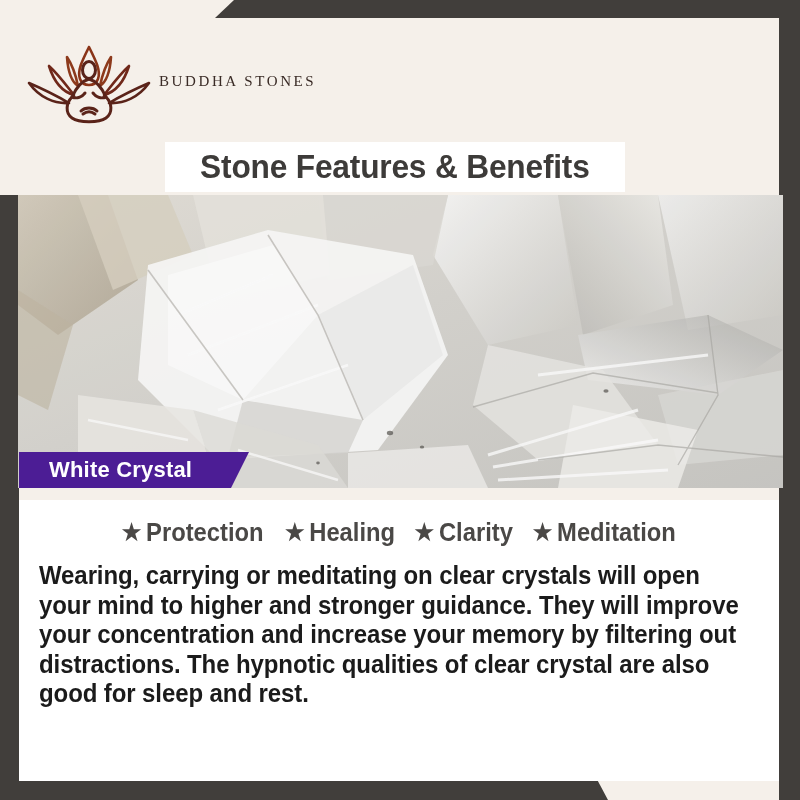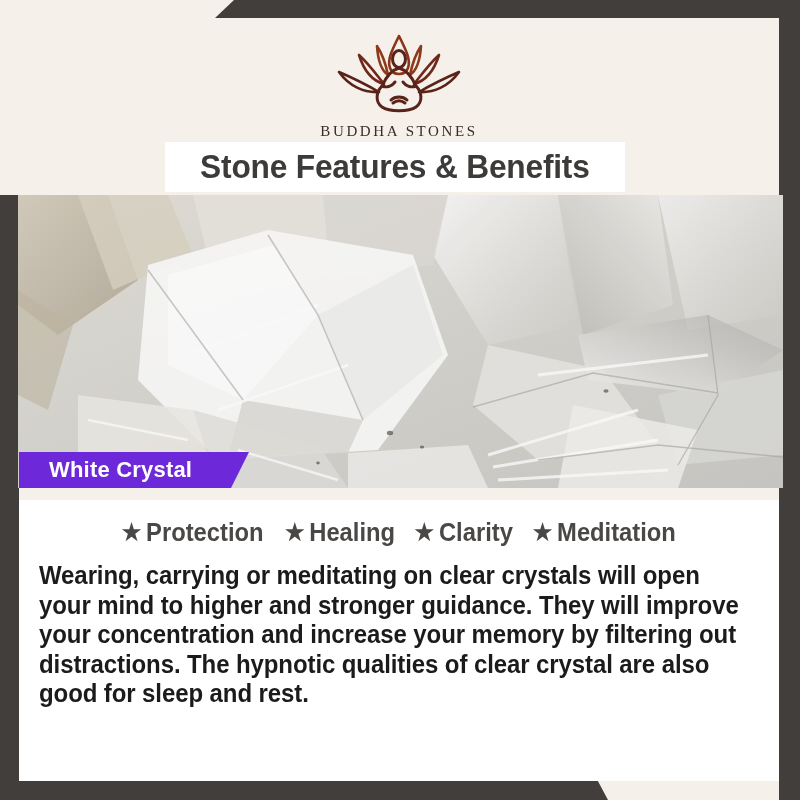--- a/index.html
+++ b/index.html
@@ -53,21 +53,21 @@
     right:0; top:0;
     width:21px; height:800px;
     background:#413e3b;
   }
 
   
   .header{
     position:absolute;
     left:19px; top:18px;
     width:760px; height:124px;
-    display:flex; flex-direction:column;
+    display:flex; flex-direction:row;
     align-items:center; justify-content:flex-start;text-align:right;
   }
   .logo-mark{ margin-top:12px; }
   .brand-name{
     margin-top:3px;
     font-family:"Liberation Serif", serif;
     font-size:15px;
     letter-spacing:2.6px;
     color:#3a2b26;
     font-weight:400;
@@ -98,21 +98,21 @@
     overflow:hidden;
     background:#cfcdc8;
   }
   .photo svg{ display:block; width:100%; height:100%; }
 
   
   .stone-banner{
     position:absolute;
     left:19px; top:452px;
     width:230px; height:36px;
-    background:#6d28d9;
+    background:#4c1d95;
     clip-path: polygon(0 0, 100% 0, calc(100% - 18px) 100%, 0 100%);
     display:flex; align-items:center;
   }
   .stone-banner-text{
     color:#ffffff;
     font-size:22px;
     font-weight:bold;
     padding-left:30px;
     letter-spacing:0.2px;
   }

